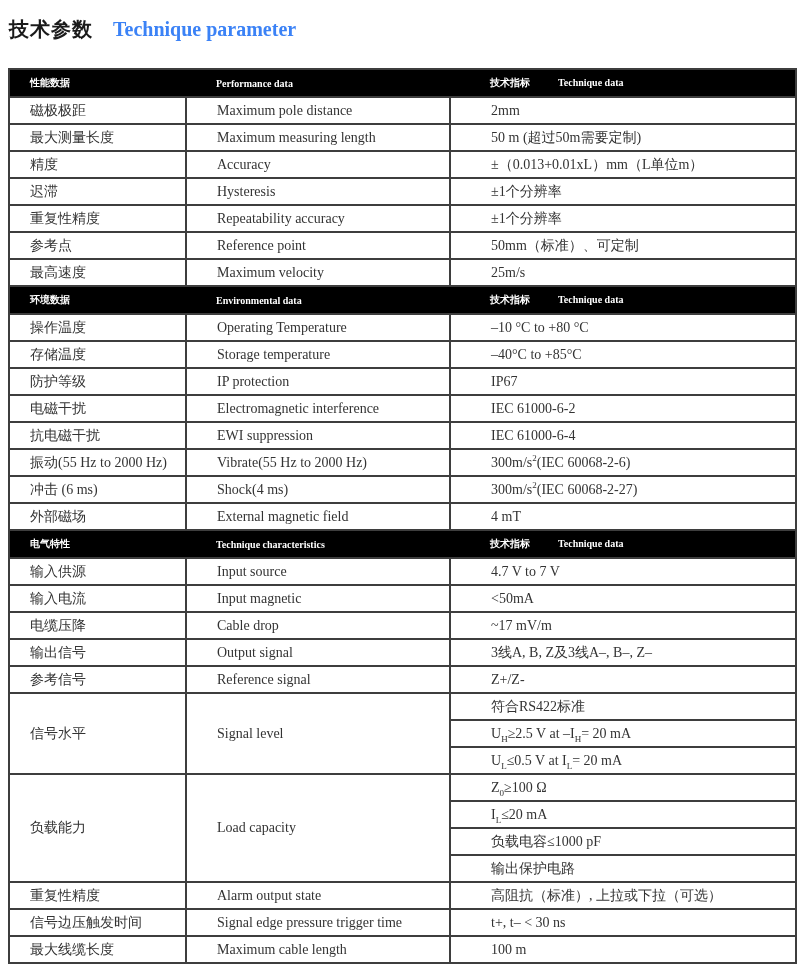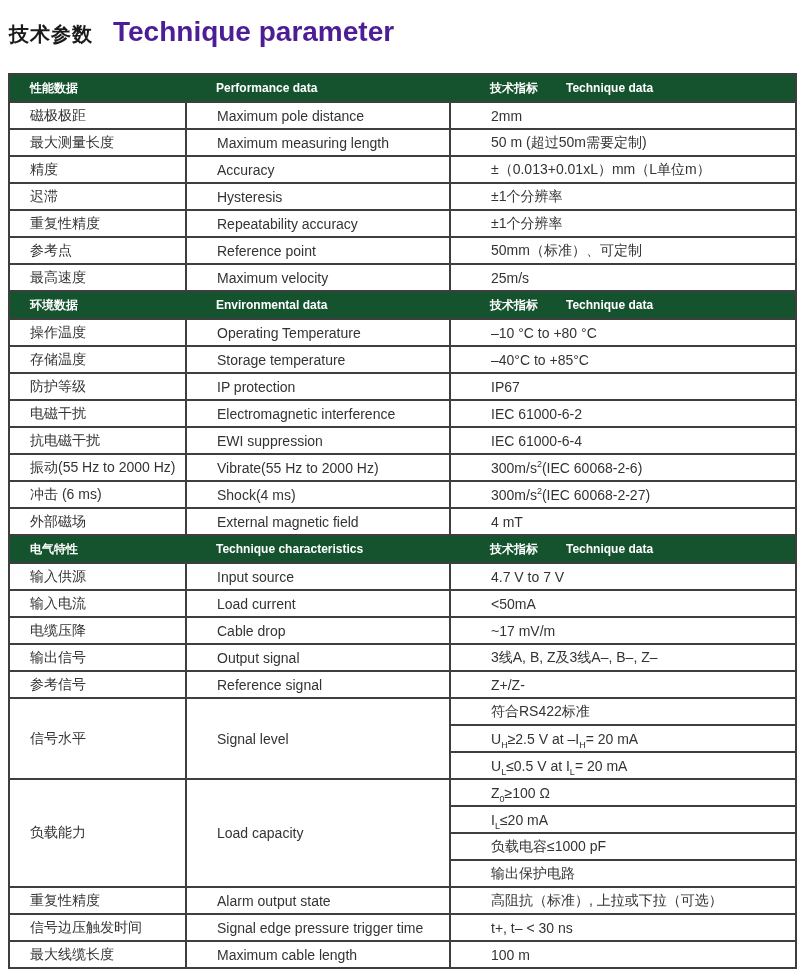--- a/index.html
+++ b/index.html
@@ -2,27 +2,27 @@
 <html><head>
 <meta charset="utf-8">
 <style>
   html,body{margin:0;padding:0;background:#ffffff;}
   body{
     width:801px;height:969px;
     font-family:"Liberation Sans", sans-serif;
     color:#333;
     overflow:hidden;
   }
-  .page{position:relative;width:801px;height:769px;}
+  .page{position:relative;width:801px;height:769px;font-family:Liberation Serif, serif;}
   .title-bar{
     display:flex;align-items:baseline;gap:20px;
     padding:16px 0 0 9px;
   }
   .title-zh{font-size:20px;font-weight:bold;color:#1a1a1a;letter-spacing:1px;}
-  .title-en{font-size:28px;font-weight:bold;color:#4c1d95;}
+  .title-en{font-size:20px;font-weight:bold;color:#3b82f6;}
   table.spec{
     border-collapse:collapse;
     table-layout:fixed;
     width:787px;
     margin:25px 6px 0 8px;
   }
   col.c1{width:177px;}
   col.c2{width:264px;}
   col.c3{width:346px;}
   td{
@@ -34,24 +34,24 @@
     vertical-align:middle;
     white-space:nowrap;
     overflow:hidden;
   }
   tr.r{height:27px;}
   tr.h{height:28px;}
   td.c1{padding-left:20px;}
   td.c2{padding-left:30px;}
   td.c3{padding-left:40px;}
   tr.h td{
-    background:#14532d;
+    background:#000000;
     color:#ffffff;
     font-weight:bold;
-    font-size:12px;
+    font-size:10px;
   }
   tr.h td.hc1{border-right:none;}
   tr.h td.hc2{border-left:none;border-right:none;}
   tr.h td.hc3{border-left:none;}
   .spec-zh{margin-right:28px;}
   sub,sup{font-size:9px;line-height:0;}
 </style>
 </head>
 <body>
 
@@ -162,21 +162,21 @@
           <td class="c2 hc2">Technique characteristics</td>
           <td class="c3 hc3"><span class="spec-zh">技术指标</span><span>Technique data</span></td>
         </tr>
         <tr class="r">
           <td class="c1">输入供源</td>
           <td class="c2">Input source</td>
           <td class="c3">4.7 V to 7 V</td>
         </tr>
         <tr class="r">
           <td class="c1">输入电流</td>
-          <td class="c2">Load current</td>
+          <td class="c2">Input magnetic</td>
           <td class="c3">&lt;50mA</td>
         </tr>
         <tr class="r">
           <td class="c1">电缆压降</td>
           <td class="c2">Cable drop</td>
           <td class="c3">~17 mV/m</td>
         </tr>
         <tr class="r">
           <td class="c1">输出信号</td>
           <td class="c2">Output signal</td>

